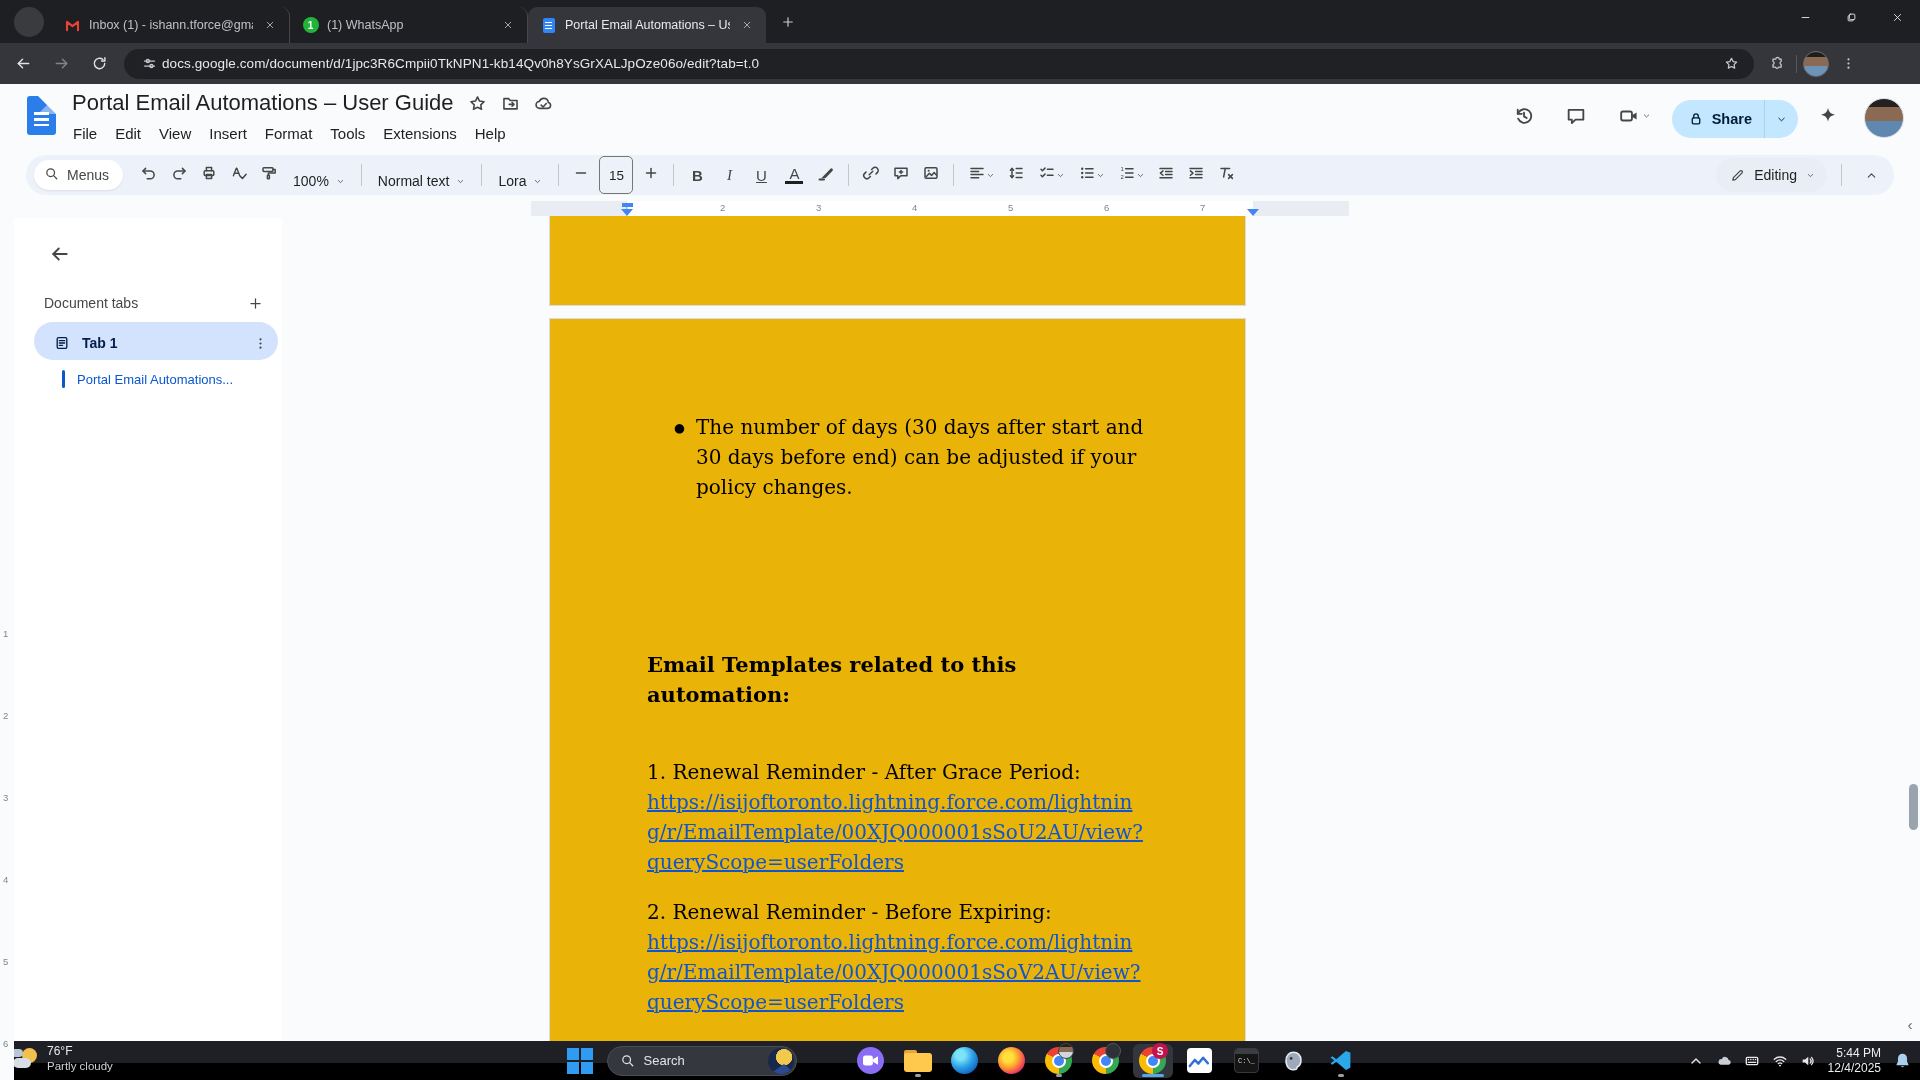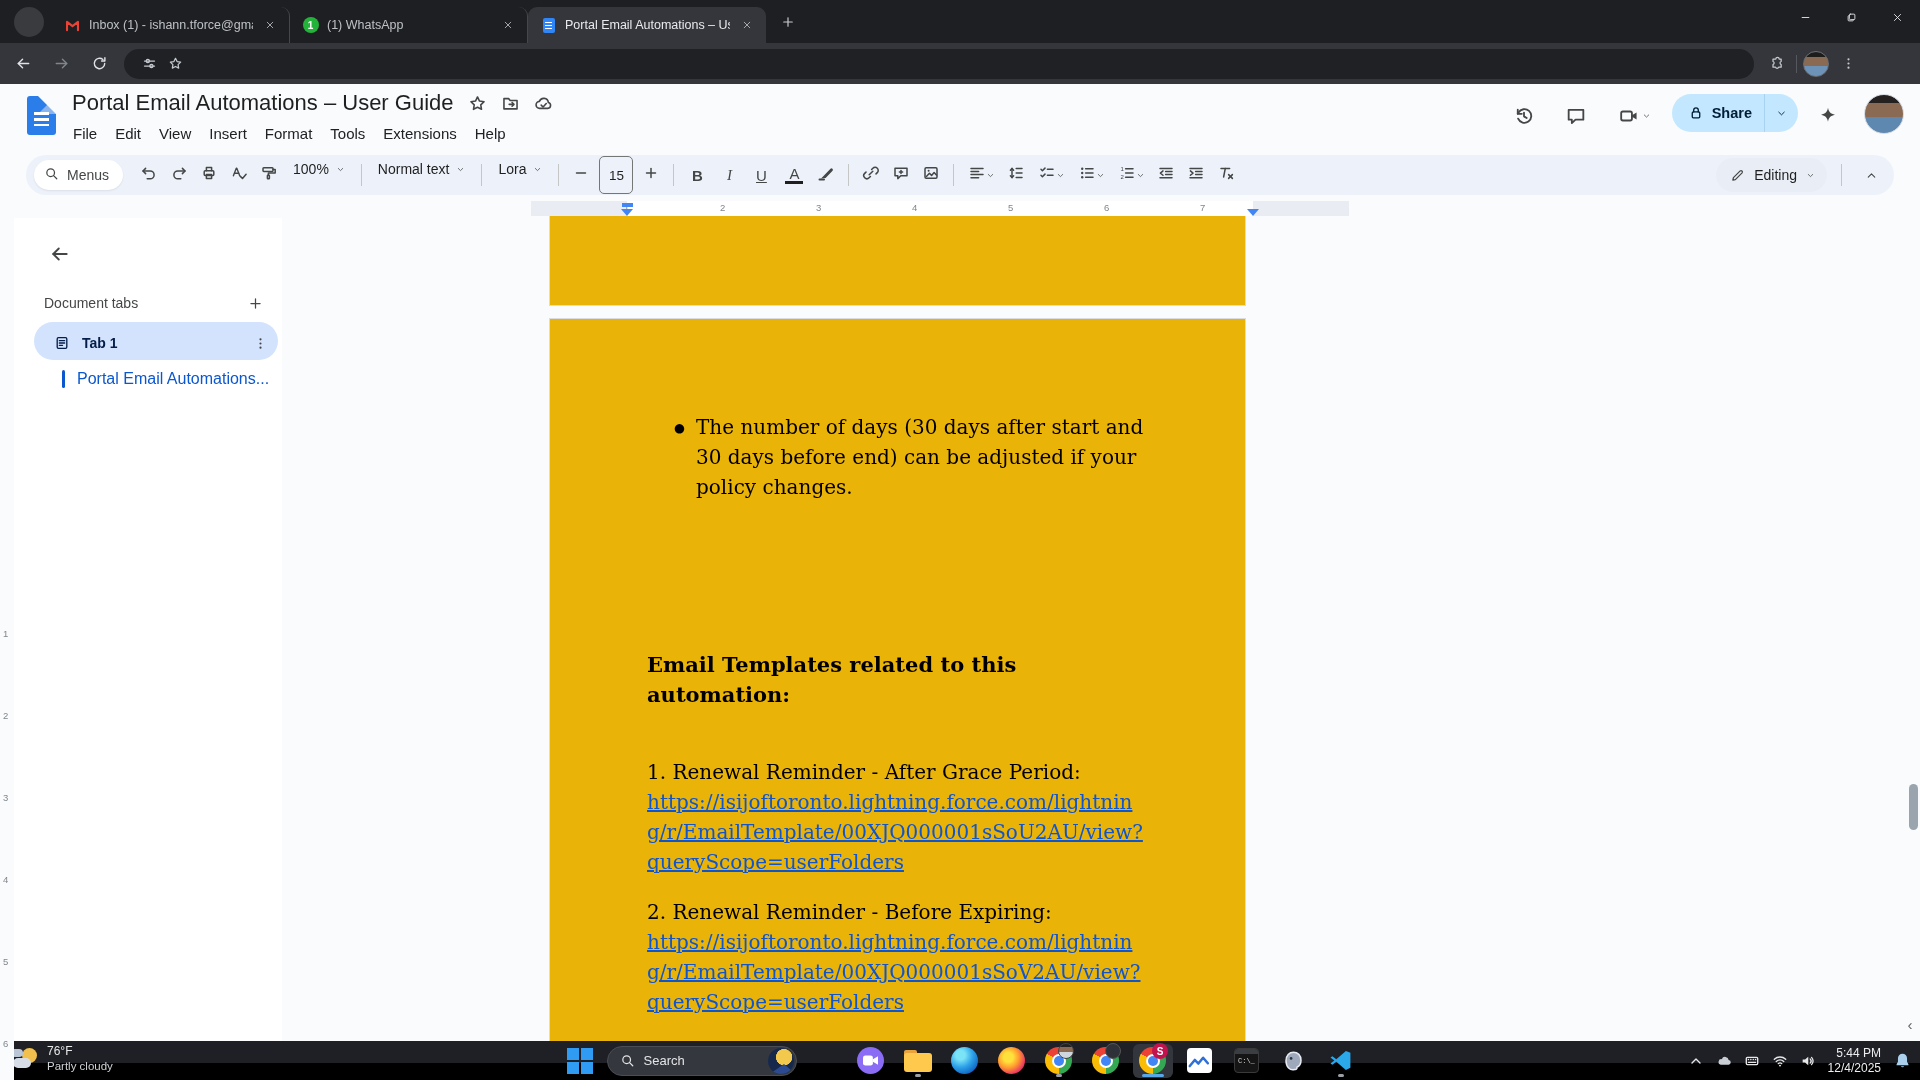--- a/index.html
+++ b/index.html
@@ -40,39 +40,39 @@
   #docshdr{position:absolute;left:0;top:84px;width:1920px;height:68px;background:#f9fbfd;}
   #docs-logo{position:absolute;left:27px;top:12px;width:29px;height:39px;background:#2b7de9;border-radius:3px;}
   #docs-logo::before{content:"";position:absolute;right:0;top:0;border-style:solid;border-width:0 9px 9px 0;border-color:#a5c8f6 #f9fbfd #185abc transparent;border-width:9px;border-color:#f9fbfd #f9fbfd #8ab4f0 #2b7de9;width:0;height:0;border-top-color:#f9fbfd;border-right-color:#f9fbfd;}
   #docs-logo::after{content:"";position:absolute;left:7px;top:16px;width:15px;height:14px;background:repeating-linear-gradient(#fff 0 2.5px,transparent 2.5px 6px);}
   #doc-title-row{position:absolute;left:72px;top:6px;display:flex;align-items:center;gap:14px;}
   #doc-title{font-size:22px;color:#1f1f1f;}
   .hdric{color:#444746;display:flex;}
   .hdric svg{width:19px;height:19px;}
   #menubar{position:absolute;left:64px;top:38px;display:flex;}
   .menu-item{font-size:15px;color:#202124;padding:3px 9px;border-radius:8px;}
-  #hdr-actions{position:absolute;right:16px;top:10px;display:flex;align-items:flex-start;gap:8px;}
+  #hdr-actions{position:absolute;right:16px;top:10px;display:flex;align-items:flex-end;gap:8px;}
   .actic{width:44px;height:44px;border-radius:50%;display:flex;align-items:center;justify-content:center;color:#444746;}
   .actic svg{width:22px;height:22px;}
   .cam-wrap{display:flex;align-items:center;gap:2px;width:58px;}
   #share-btn{height:38px;background:#c2e7ff;border-radius:19px;display:flex;align-items:center;color:#001d35;overflow:hidden;}
   #share-btn .share-main{display:flex;align-items:center;gap:8px;padding:0 12px 0 16px;font-size:14.5px;font-weight:600;}
   #share-btn .share-main svg{width:16px;height:16px;}
   #share-drop{width:34px;height:38px;display:flex;align-items:center;justify-content:center;border-left:1px solid #a8d2ef;}
   #share-drop svg{width:11px;height:11px;}
   #hdr-avatar{width:40px;height:40px;border-radius:50%;background:linear-gradient(180deg,#242120 0 20%,#8a6a52 20% 58%,#5f88b0 58%);margin-left:6px;border:1px solid #d6dbe2;}
 
   
   #dtoolbar{position:absolute;left:0;top:152px;width:1920px;height:46px;background:#f9fbfd;}
   #toolbar-pill{position:absolute;left:26px;right:26px;top:3px;height:40px;background:#edf2fa;border-radius:21px;display:flex;align-items:center;padding:0 8px;}
   #toolbar-items{display:flex;align-items:center;gap:2px;flex:1;}
   .tbtn{min-width:28px;height:28px;border-radius:6px;display:flex;align-items:center;justify-content:center;color:#444746;padding:0 3px;}
   .tbtn svg{width:18px;height:18px;}
   .tdivider{width:1px;height:22px;background:#c4c7c5;margin:0 6px;}
-  .tdrop{display:flex;align-items:flex-start;gap:7px;font-size:14px;color:#1f1f1f;padding:0 8px;height:28px;border-radius:6px;}
+  .tdrop{display:flex;align-items:flex-end;gap:7px;font-size:14px;color:#1f1f1f;padding:0 8px;height:28px;border-radius:6px;}
   .tdrop svg{width:9px;height:9px;color:#444746;}
   .menus-pill{background:#fff;border-radius:15px;height:30px;display:flex;align-items:center;gap:8px;padding:0 14px 0 10px;color:#444746;font-size:14px;margin-right:10px;box-shadow:0 1px 2px rgba(0,0,0,.08);}
   .menus-pill svg{width:15px;height:15px;}
   .sizebox{width:34px;height:38px;border:1px solid #747775;border-radius:5px;display:flex;align-items:center;justify-content:center;font-size:13.5px;color:#1f1f1f;margin:0 2px;}
   .titext{font-size:15px;color:#444746;width:24px;text-align:center;}
   .titext.b{font-weight:700;}
   .titext.i{font-style:italic;font-family:"Liberation Serif",serif;}
   .titext.u{text-decoration:underline;}
   .titext.a{border-bottom:3px solid #1f1f1f;width:18px;line-height:15px;margin:0 4px;}
   #mode-area{display:flex;align-items:center;gap:8px;}
@@ -104,21 +104,21 @@
   #doc-tab-list{position:absolute;left:20px;right:4px;top:104px;}
   .dtab{height:38px;border-radius:19px;display:flex;align-items:center;gap:12px;padding:4px 10px 0 20px;font-size:14px;color:#444746;}
   .dtab.sel{background:#d3e3fd;color:#041e49;font-weight:600;}
   .dtab .dticon{display:flex;color:#041e49;}
   .dtab .dticon svg{width:16px;height:16px;}
   .dtab .dtlabel{flex:1;}
   .dtab .kebab{display:flex;color:#444746;}
   .dtab .kebab svg{width:15px;height:15px;}
   .outline-item{display:flex;align-items:center;gap:12px;margin:10px 0 0 28px;}
   .outline-bar{width:3px;height:18px;background:#0b57d0;border-radius:2px;}
-  .outline-text{font-size:16px;color:#0b57d0;}
+  .outline-text{font-size:13px;color:#0b57d0;}
 
   
   #canvas{position:absolute;left:282px;top:0;right:12px;height:823px;}
   .pageframe{position:absolute;left:267px;width:697px;background:#eab308;border:1px solid #dadce0;}
   #page1{top:-2px;height:90px;border-top:none;}
   #page2{top:100px;height:723px;border-bottom:none;}
   #page2 .content{padding:93px 96px 0 97px;font-family:"DejaVu Serif","Liberation Serif",serif;font-size:20px;line-height:30px;color:#000;}
   ul.bullets{list-style:none;margin-left:27px;}
   li.b{padding-left:22px;position:relative;}
   li.b::before{content:"●";position:absolute;left:0;top:1px;font-size:12.5px;}
@@ -288,20 +288,21 @@
       <div class="obic">
           <span class="ich" style="display: inline-flex;">
             <svg viewBox="0 0 18 18" fill="none" stroke="currentColor" stroke-width="1.5" stroke-linecap="round" stroke-linejoin="round">
               <line x1="3" y1="6" x2="15" y2="6"></line>
               <circle cx="7" cy="6" r="1.9"></circle>
               <line x1="3" y1="12" x2="15" y2="12"></line>
               <circle cx="11.3" cy="12" r="1.9"></circle>
             </svg>
           </span>
         </div>
+      <div class="url">docs.google.com/document/d/1jpc3R6Cmpii0TkNPN1-kb14Qv0h8YsGrXALJpOze06o/edit?tab=t.0</div>
       <div class="obic">
           <span class="ich" style="display: inline-flex;">
             <svg viewBox="0 0 18 18" fill="none" stroke="currentColor" stroke-width="1.5" stroke-linecap="round" stroke-linejoin="round">
               <path d="M9 2.8l1.9 3.9 4.3.6-3.1 3 .7 4.2L9 12.6l-3.8 1.9.7-4.2-3.1-3 4.3-.6z"></path>
             </svg>
           </span>
         </div>
     </div>
     <div id="addr-right">
       <div class="obic">

